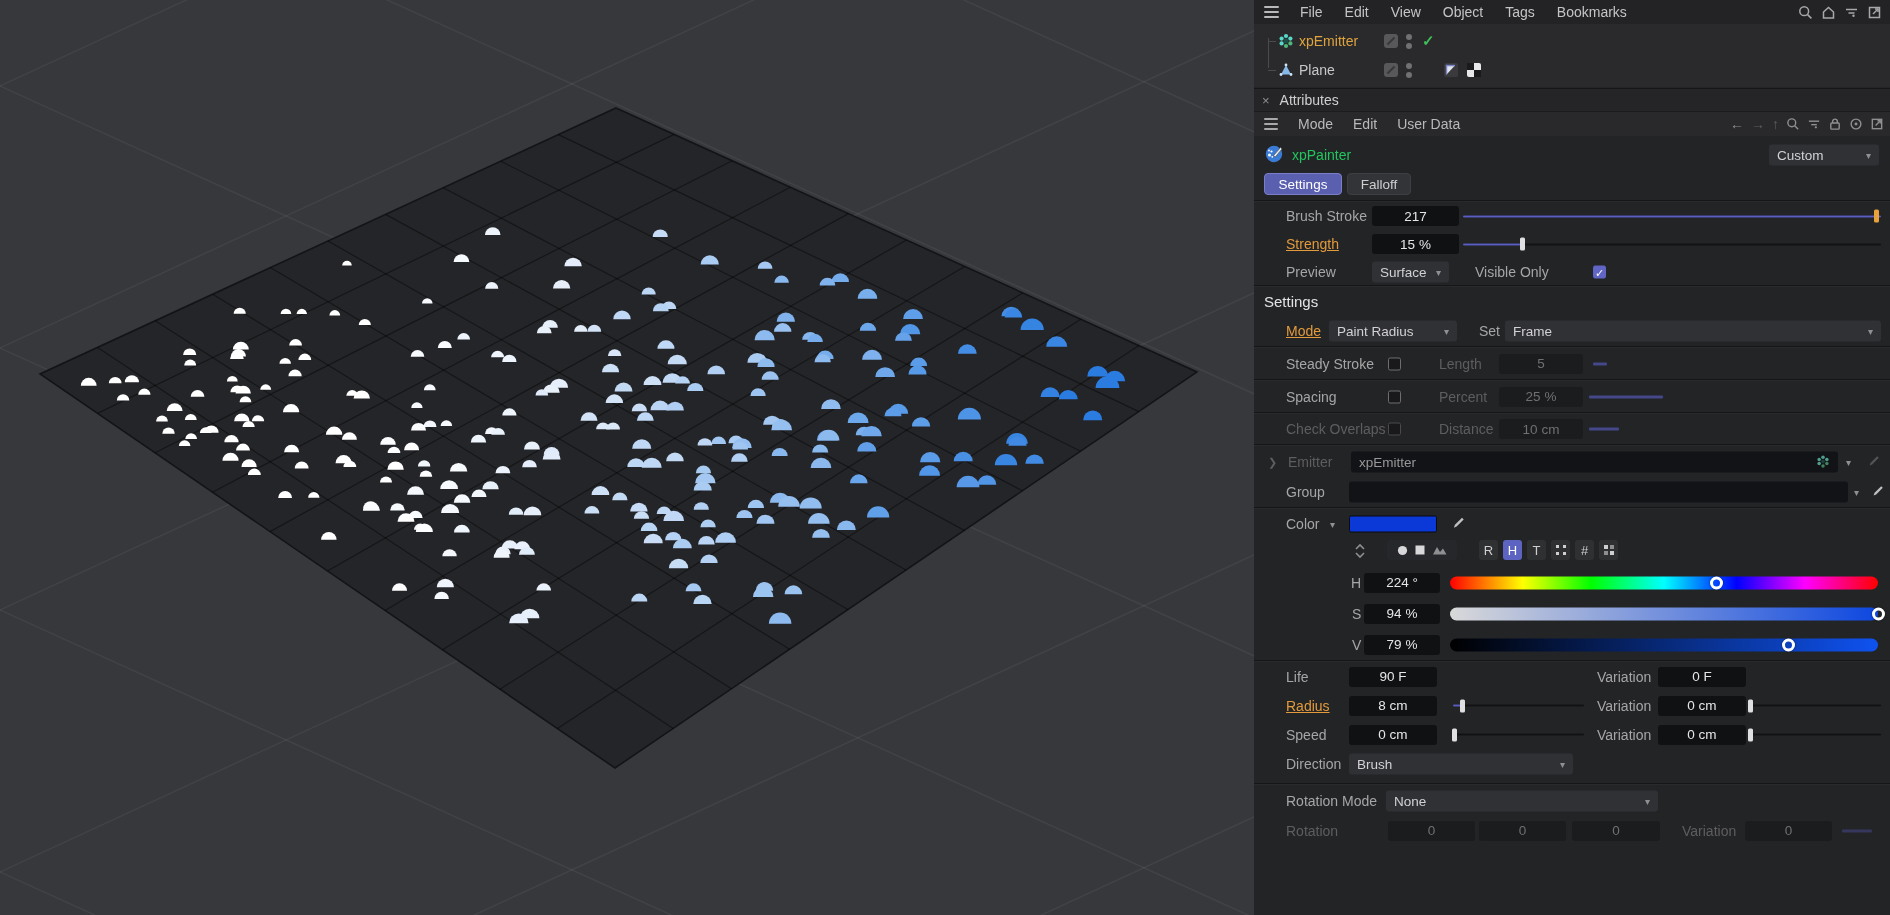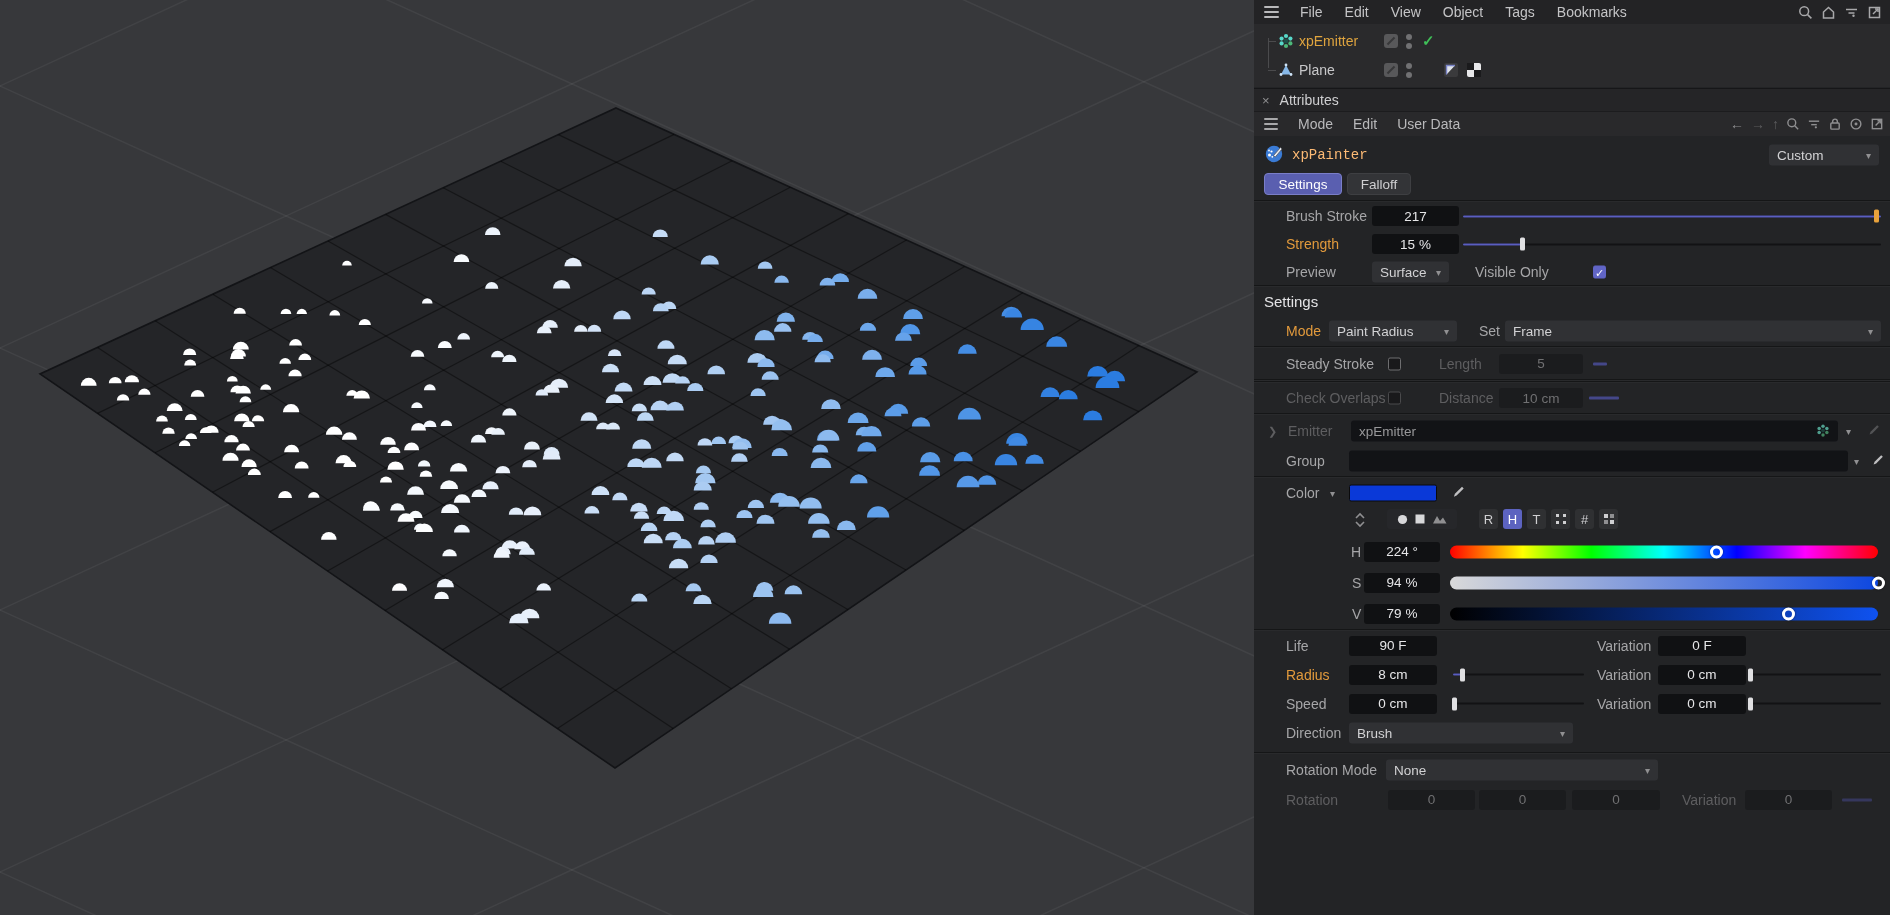--- a/index.html
+++ b/index.html
@@ -46,21 +46,21 @@
   .tb-item { padding:0 10px; cursor:default; }
   .attr-toolbar .spacer { flex:1; }
   .tb-icons { display:flex; align-items:center; gap:7px; padding-right:6px; color:#8f8f91; font-size:14px; }
   .tb-icons .dim { color:#5c5c5e; }
   .tb-icons svg { display:block; }
 
   
   .attr-body { position:absolute; left:0; top:140px; right:0; bottom:0; font-size:14px; color:#a6a6a8; }
   .row { position:relative; }
   .lbl { position:absolute; top:50%; transform:translateY(-50%); white-space:nowrap; }
-  .lbl.orange { color:#e29a3c; }
+  .lbl.orange { color:#e29a3c;text-decoration:underline; }
   .lbl.dim { color:#5e5e60; }
   .lbl.white { color:#e4e4e6; }
   .vbox { position:absolute; top:50%; transform:translateY(-50%); height:20px; background:#101113;
           border-radius:3px; color:#e6e6e8; display:flex; align-items:center; justify-content:center;
           font-size:13.5px; cursor:text; }
   .vbox.dim { background:#1b1c1e; color:#707072; }
   .dd { position:absolute; top:50%; transform:translateY(-50%); height:21px; background:#303134;
         border-radius:3px; color:#d2d2d4; display:flex; align-items:center; padding:0 8px; font-size:13.5px; cursor:pointer; }
   .dd .car { margin-left:auto; color:#909092; font-size:10px; padding-left:8px; }
   .chk { position:absolute; top:50%; transform:translateY(-50%); width:13px; height:13px;
@@ -70,21 +70,21 @@
   .slider { position:absolute; top:50%; height:13px; transform:translateY(-50%); cursor:pointer; }
   .slider .track { position:absolute; left:0; right:0; top:5.5px; height:2px; background:#121214; border-radius:1px; }
   .slider .fill { position:absolute; left:0; top:5.5px; height:2px; background:#5a5ec0; border-radius:1px; }
   .slider .hnd { position:absolute; top:0; width:5px; height:13px; background:#e0e0e2; border-radius:1.5px; }
   .slider .hnd.orange { background:#e8a23c; }
   .stub { position:absolute; top:50%; transform:translateY(-50%); height:3px; background:#4c50a2; border-radius:1px; opacity:.8; }
   .sep { height:2px; border-top:1px solid rgba(0,0,0,.38); border-bottom:1px solid rgba(255,255,255,.03); }
 
   .painter-row { height:30px; }
   .painter-icon { position:absolute; left:10px; top:4px; }
-  .painter-title { position:absolute; left:38px; top:50%; transform:translateY(-50%); color:#fdba74;font-family:Liberation Mono, monospace; }
+  .painter-title { position:absolute; left:38px; top:50%; transform:translateY(-50%); color:#22c55e; }
 
   .tabs-row { height:30px; }
   .tab { position:absolute; top:3px; height:22px; border-radius:4px; display:flex; align-items:center;
          justify-content:center; font-size:13.5px; cursor:pointer; }
   .tab.active { background:#5a5fb0; color:#fff; border:1px solid #7a7ec8; }
   .tab.idle { background:#333437; color:#cfcfd1; border:1px solid #3e3f42; }
 
   .hsv-slider { position:absolute; top:50%; transform:translateY(-50%); height:13px; border-radius:7px; cursor:pointer; }
   .hsv-slider .ring { position:absolute; top:0; width:13px; height:13px; border:3px solid #fff; border-radius:50%;
                       transform:translateX(-6px); box-shadow:0 0 2px rgba(0,0,0,.6); }
@@ -615,20 +615,27 @@
 
     <div class="row" style="height:31px">
       <span class="lbl" style="left:32px">Steady Stroke</span>
       <span class="chk" style="left:134px"></span>
       <span class="lbl dim" style="left:185px">Length</span>
       <div class="vbox dim" style="left:245px; width:84px">5</div>
       <i class="stub" style="left:339px; width:14px"></i>
     </div>
     <div class="sep"></div>
 
+    <div class="row" style="height:31px">
+      <span class="lbl" style="left:32px">Spacing</span>
+      <span class="chk" style="left:134px"></span>
+      <span class="lbl dim" style="left:185px">Percent</span>
+      <div class="vbox dim" style="left:245px; width:84px">25 %</div>
+      <i class="stub" style="left:335px; width:74px"></i>
+    </div>
     <div class="sep"></div>
 
     <div class="row" style="height:30px">
       <span class="lbl dim" style="left:32px">Check Overlaps</span>
       <span class="chk dis" style="left:134px"></span>
       <span class="lbl dim" style="left:185px">Distance</span>
       <div class="vbox dim" style="left:245px; width:84px">10 cm</div>
       <i class="stub" style="left:335px; width:30px"></i>
     </div>
     <div class="sep"></div>

